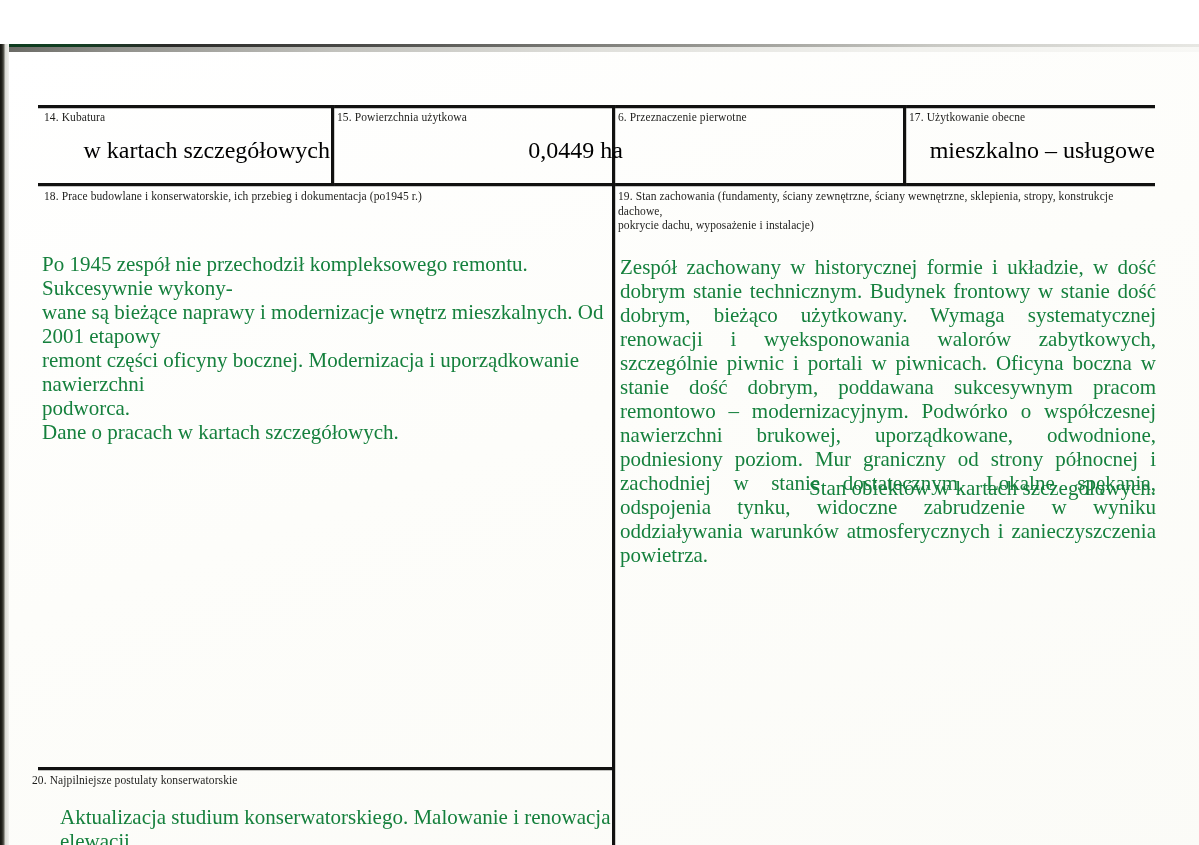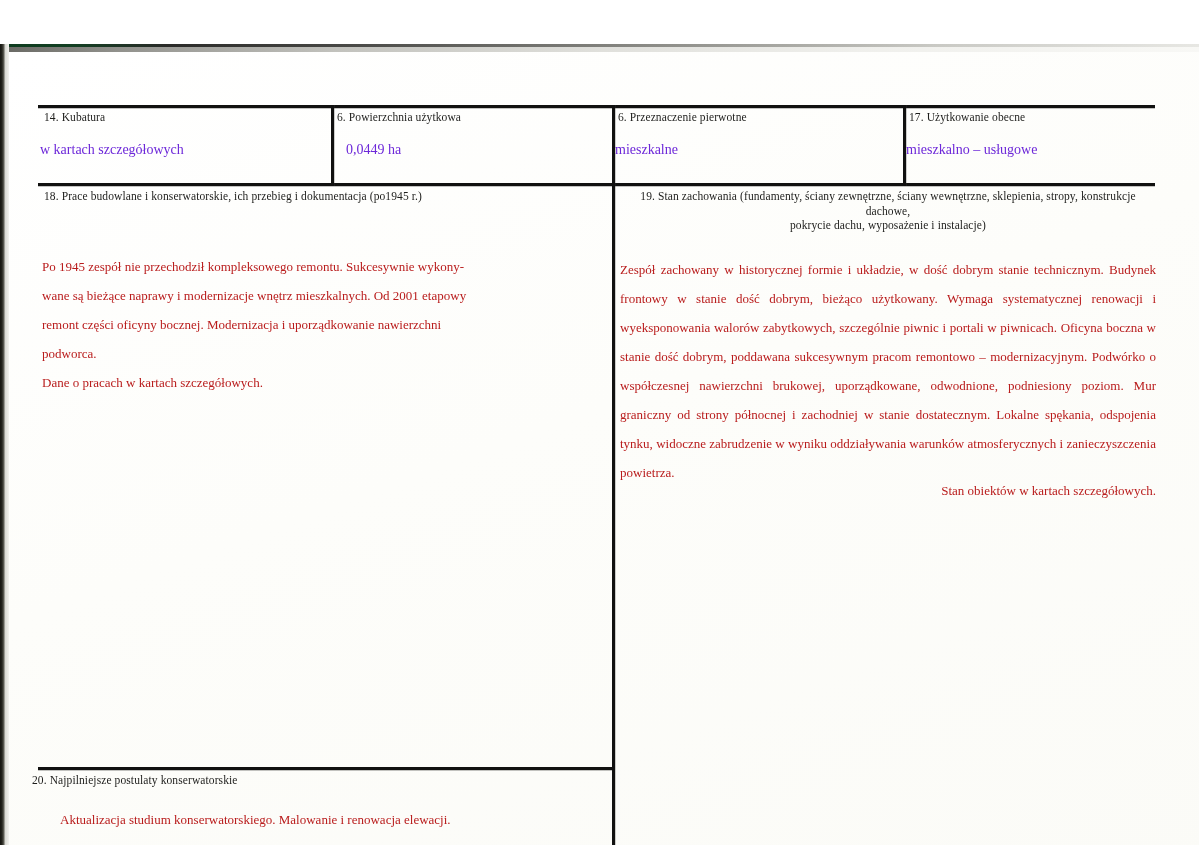--- a/index.html
+++ b/index.html
@@ -74,35 +74,35 @@
 
   
   .field-label {
     position: absolute;
     font-size: 11.5px;
     line-height: 14px;
     letter-spacing: .1px;
     color: #1d1d1b;
     white-space: pre-wrap;
   }
-  .field-label.two-line { line-height: 14.5px; text-align: center; }
+  .field-label.two-line { line-height: 14.5px; }
 
   .field-value {
     position: absolute;
-    font-size: 14px;
+    font-size: 24px;
     line-height: 26px;
-    color: #6d28d9;
-    text-align: left;
+    color: #000000;
+    text-align: right;
   }
 
   .body-text {
     position: absolute;
-    font-size: 13px;
-    line-height: 29px;
-    color: #b91c1c;
+    font-size: 21px;
+    line-height: 24px;
+    color: #15803d;
     white-space: pre-wrap;
   }
   .body-text.justify {
     text-align: justify;
     text-align-last: left;
     white-space: pre-wrap;
   }
 </style>
 </head>
 <body>
@@ -123,25 +123,24 @@
   <div class="rule hrule" style="left:38px; top:723px; width:575px;"></div>
 
   <div class="rule vrule" style="left:331px; top:61px; height:81px;"></div>
   <div class="rule vrule" style="left:903px; top:61px; height:81px;"></div>
 
   <div class="rule vrule" style="left:612px; top:61px; height:764px;"></div>
 
   <div class="field-label" style="left:44px; top:66px; width:280px;">14. Kubatura</div>
   <div class="field-value" style="left:40px; top:93px; width:290px;">w kartach szczegółowych</div>
 
-  <div class="field-label" style="left:337px; top:66px; width:270px;">6. Powierzchnia użytkowa</div>
+  <div class="field-label" style="left:337px; top:66px; width:270px;">15. Powierzchnia użytkowa</div>
   <div class="field-value" style="left:334px; top:93px; width:277px;padding-left:12px;">0,0449 ha</div>
 
   <div class="field-label" style="left:618px; top:66px; width:280px;">6. Przeznaczenie pierwotne</div>
-  <div class="field-value" style="left:615px; top:93px; width:287px;">mieszkalne</div>
 
   <div class="field-label" style="left:909px; top:66px; width:250px;font-family:Liberation Serif, serif;">17. Użytkowanie obecne</div>
   <div class="field-value" style="left:906px; top:93px; width:249px;">mieszkalno – usługowe</div>
 
   <div class="field-label" style="left:44px; top:145px; width:560px;">18. Prace budowlane i konserwatorskie, ich przebieg i dokumentacja (po1945 r.)</div>
   <div class="body-text" style="left:42px; top:208px; width:566px;">Po 1945 zespół nie przechodził kompleksowego remontu. Sukcesywnie wykony-
 wane są bieżące naprawy i modernizacje wnętrz mieszkalnych. Od 2001 etapowy
 remont części oficyny bocznej. Modernizacja i uporządkowanie nawierzchni
 podworca.
 Dane o pracach w kartach szczegółowych.</div>

